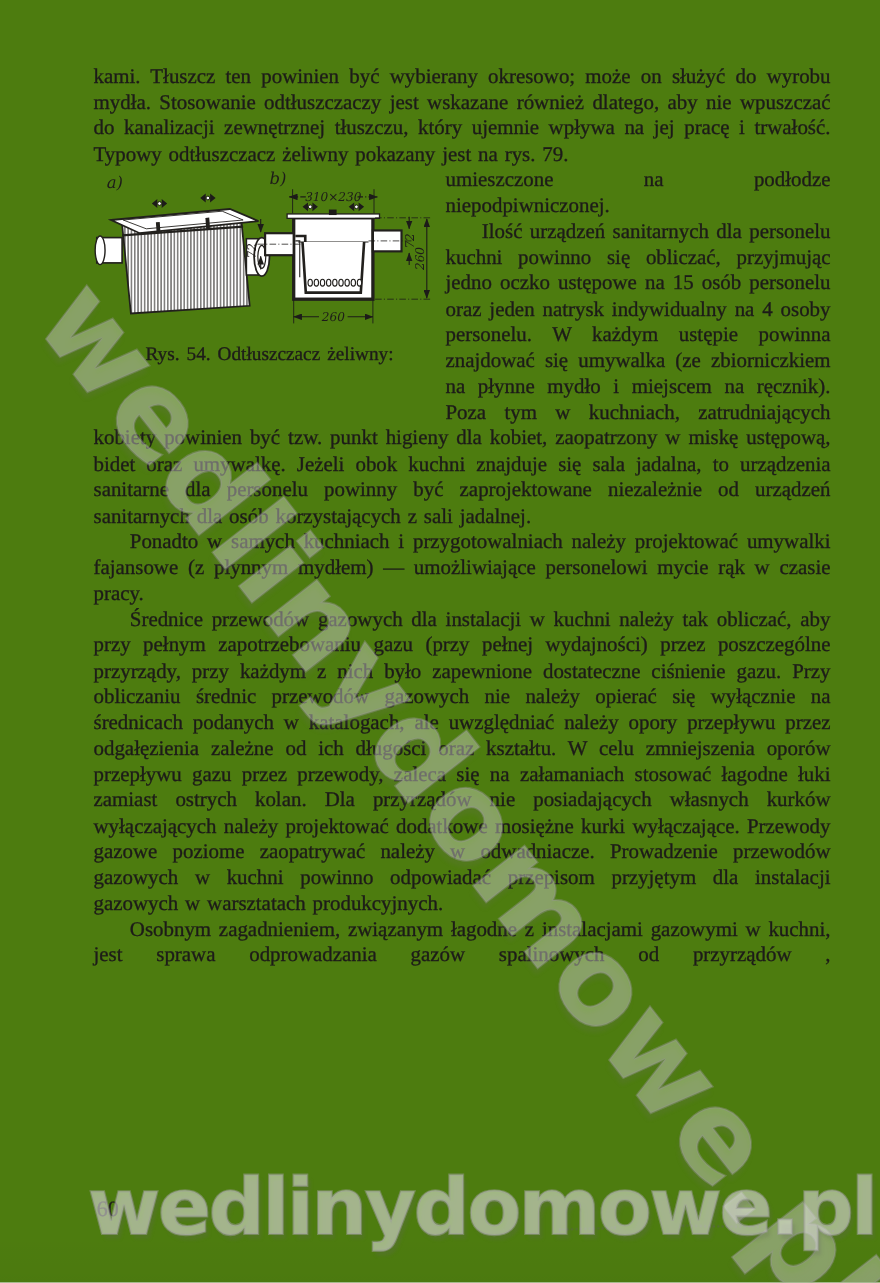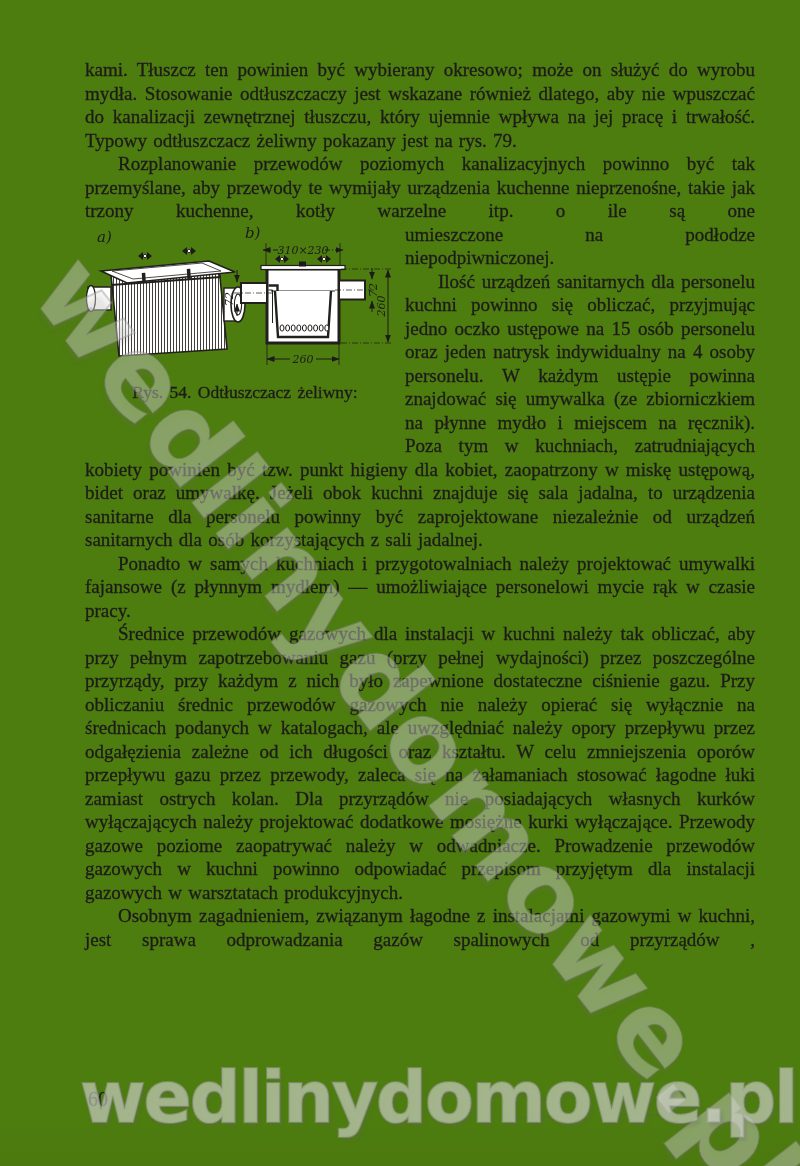--- a/index.html
+++ b/index.html
@@ -79,21 +79,20 @@
 </style>
 </head>
 <body>
 
 <div class="page">
 
   <div class="content">
 
     <p class="para">kami. Tłuszcz ten powinien być wybierany okresowo; może on służyć do wyrobu mydła. Stosowanie odtłuszczaczy jest wskazane również dlatego, aby nie wpuszczać do kanalizacji zewnętrznej tłuszczu, który ujemnie wpływa na jej pracę i trwałość. Typowy odtłuszczacz żeliwny pokazany jest na rys. 79.</p>
 
-    <p class="para indent stretch-last">Rozplanowanie przewodów poziomych kanalizacyjnych powinno być tak przemyślane, aby przewody te wymijały urządzenia kuchenne nieprzenośne, takie jak trzony kuchenne, kotły warzelne itp. o ile są one</p>
 
     <div class="figure">
       <svg viewBox="0 0 310 150" width="310" height="150" aria-hidden="true">
         <defs>
           <pattern id="hatch" width="3" height="6" patternUnits="userSpaceOnUse">
             <rect width="3" height="6" fill="#ffffff"></rect>
             <line x1="1.5" y1="0" x2="1.5" y2="6" stroke="#2b2926" stroke-width="0.9"></line>
           </pattern>
           <marker id="arr" viewBox="0 0 8 6" refX="7.5" refY="3" markerWidth="8" markerHeight="6" orient="auto-start-reverse">
             <path d="M0,0 L8,3 L0,6 Z" fill="#1d1b19"></path>

